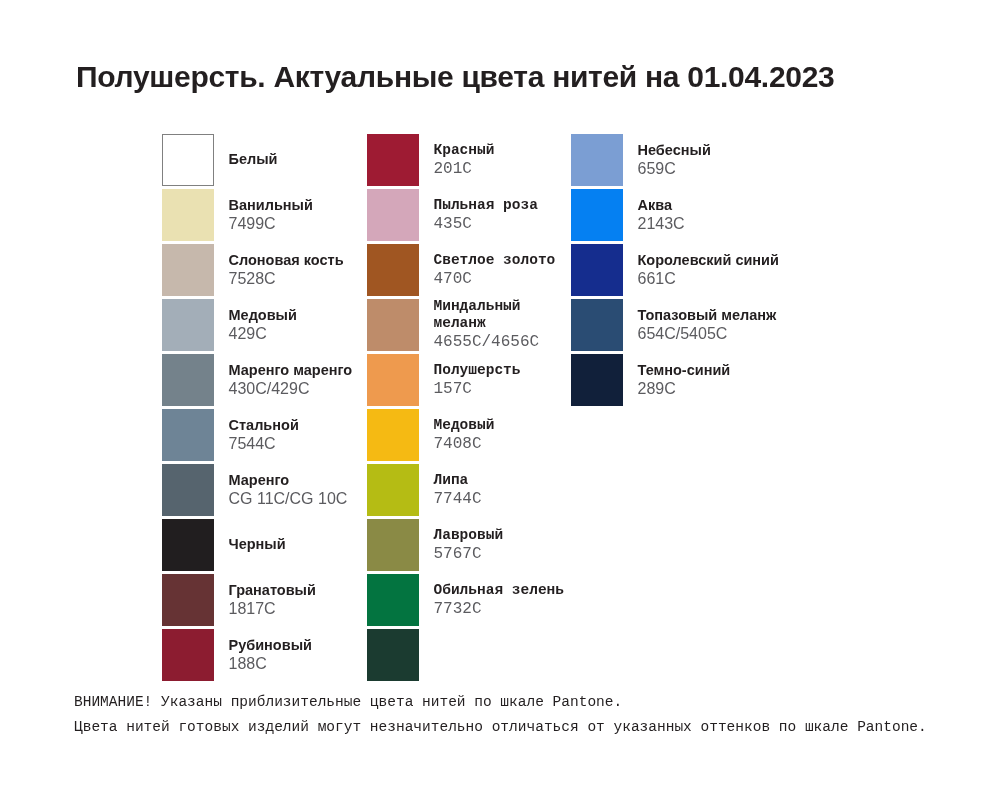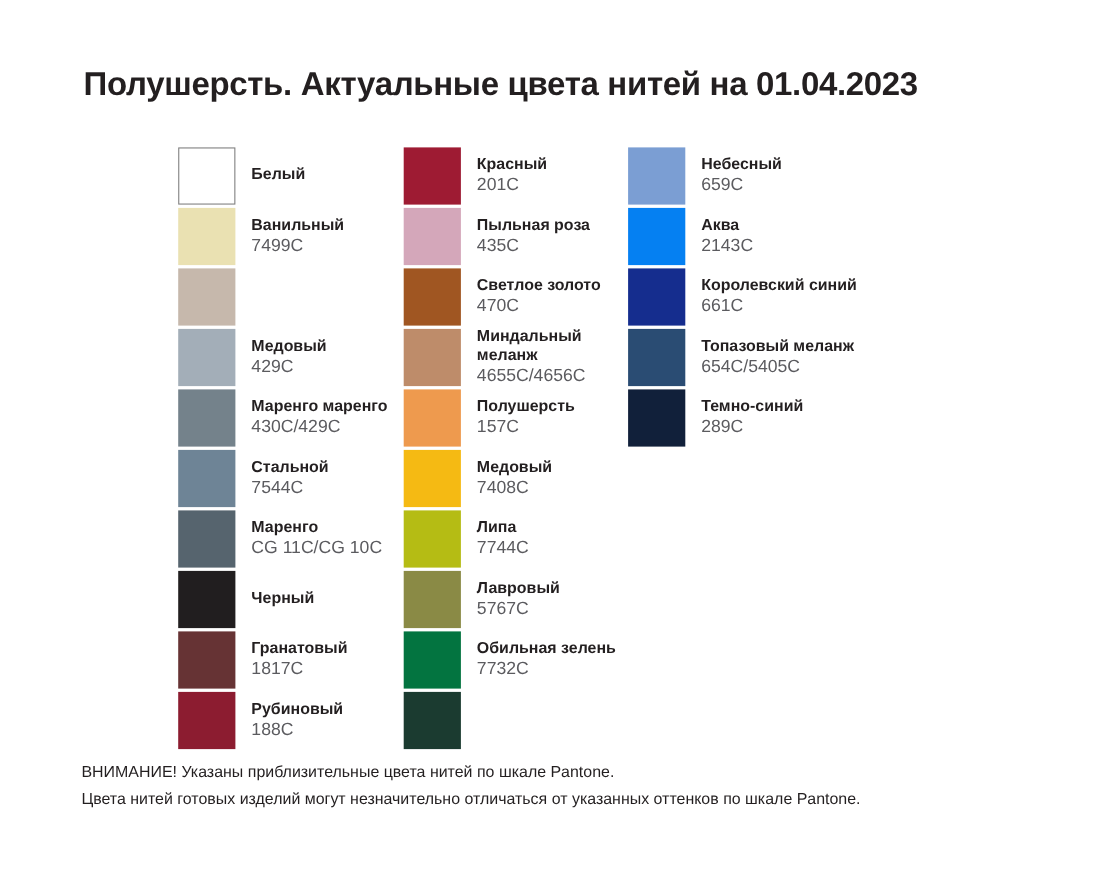--- a/index.html
+++ b/index.html
@@ -43,21 +43,21 @@
     flex-direction: row;
     align-items: flex-start;
     justify-content: center;
   }
 
   .column {
     display: flex;
     flex-direction: column;
   }
   .col-1 { width: 205px; }
-  .col-2 { width: 204px; }
+  .col-2 { width: 204px; font-family: Liberation Mono, monospace; }
   .col-3 { width: 300px; }
 
   .swatch-row {
     display: flex;
     flex-direction: row;
     align-items: center;
     margin-bottom: 3px;
     height: 52px;
   }
 
@@ -99,20 +99,21 @@
   .ccode:empty { display: none; }
 
   .footer {
     position: absolute;
     left: 74px;
     top: 690px;
     width: 880px;
     font-size: 14.5px;
     color: #231f20;
     line-height: 1.72;
+    font-family: Liberation Mono, monospace;
   }
   .footer div { white-space: nowrap; }
 </style>
 </head>
 <body>
 
 <div class="page">
 
   <div class="title">Полушерсть. Актуальные цвета нитей на 01.04.2023</div>
 
@@ -126,20 +127,24 @@
         </div>
         <div class="swatch-row">
           <div class="chip" style="background: rgb(234, 225, 178);"></div>
           <div class="labels">
             <div class="cname">Ванильный</div>
             <div class="ccode">7499C</div>
           </div>
         </div>
         <div class="swatch-row">
           <div class="chip" style="background: rgb(198, 184, 172);"></div>
+          <div class="labels">
+            <div class="cname">Слоновая кость</div>
+            <div class="ccode">7528C</div>
+          </div>
         </div>
         <div class="swatch-row">
           <div class="chip" style="background: rgb(163, 174, 184);"></div>
           <div class="labels">
             <div class="cname">Медовый</div>
             <div class="ccode">429C</div>
           </div>
         </div>
         <div class="swatch-row">
           <div class="chip" style="background: rgb(116, 130, 139);"></div>

